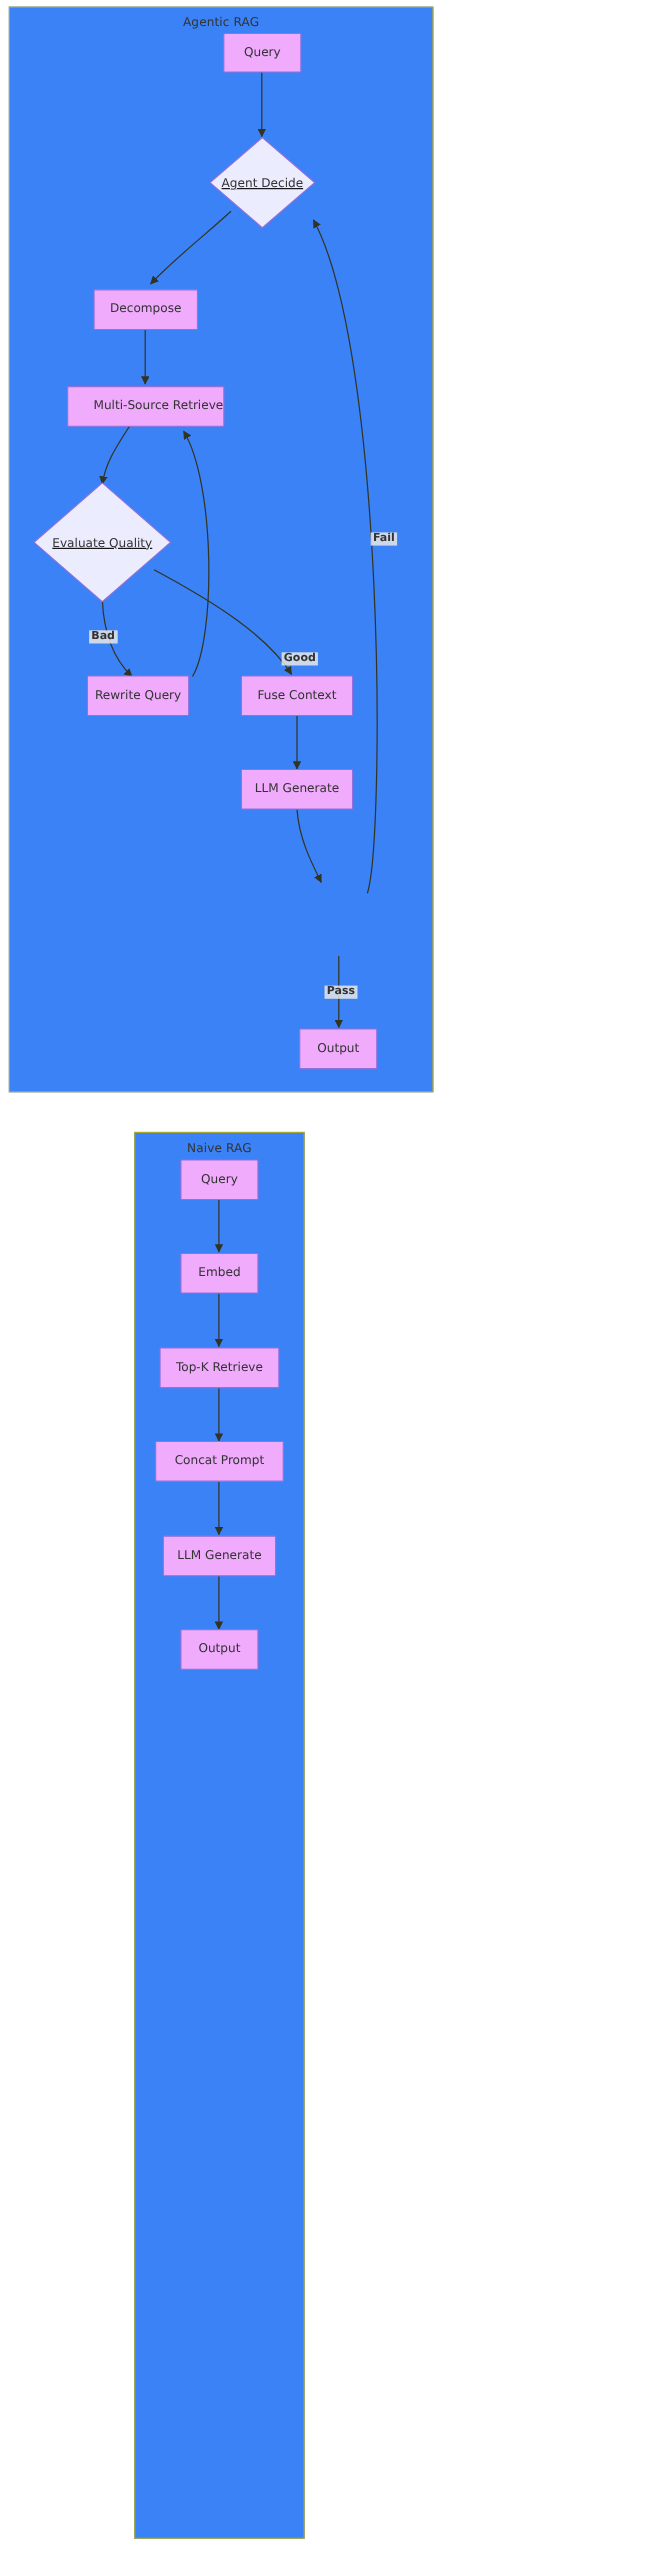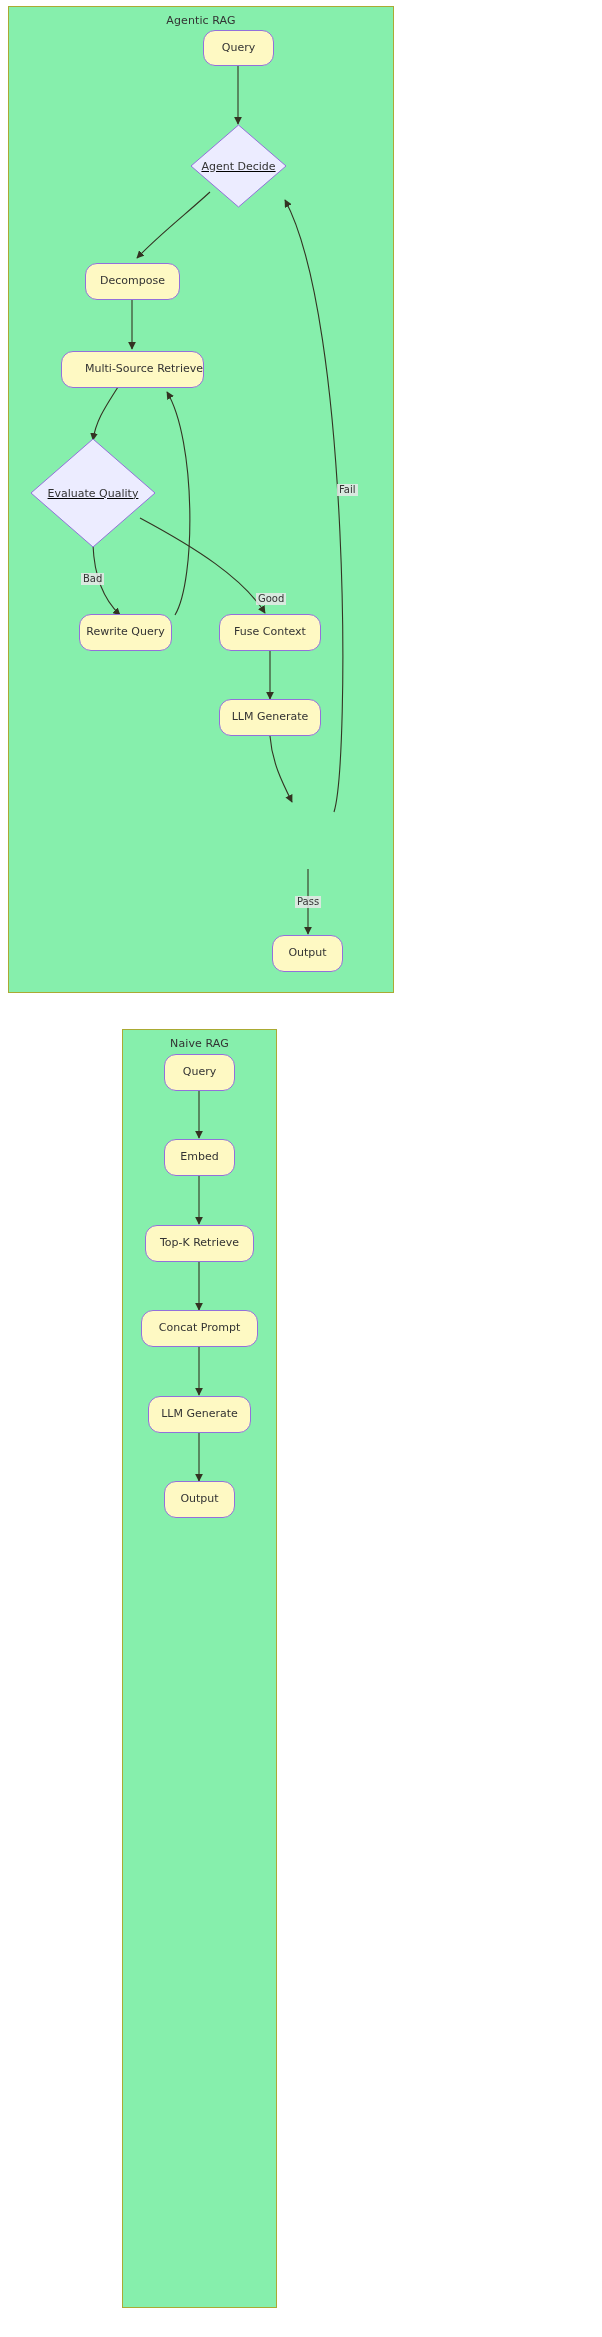--- a/index.html
+++ b/index.html
@@ -15,21 +15,21 @@
     overflow: hidden;
   }
   .canvas {
     position: absolute;
     inset: 0;
     width: 602px;
     height: 2337px;
   }
   .subgraph {
     position: absolute;
-    background: #86efac;
+    background: #3b82f6;
     border: 1px solid #aaaa33;
     box-sizing: border-box;
   }
   #sg-agentic {
     left: 8px;
     top: 6px;
     width: 386px;
     height: 987px;
   }
   #sg-naive {
@@ -49,23 +49,23 @@
     letter-spacing: 0.1px;
   }
   .node {
     position: absolute;
     box-sizing: border-box;
     display: flex;
     align-items: center;
     justify-content: center;
     font-size: 11px;
     color: #333333;
-    background: #fef9c3;
+    background: #f0abfc;
     border: 1px solid #9370db;
-    border-radius: 12px;
+    border-radius: 1px;
     white-space: nowrap;
     text-align: center;
     line-height: 1.15;
   }
   .diamond-wrap {
     position: absolute;
     display: flex;
     align-items: center;
     justify-content: center;
     text-decoration: underline;
@@ -84,20 +84,21 @@
     white-space: nowrap;
   }
   .edgelabel {
     position: absolute;
     font-size: 10px;
     color: #333333;
     background: rgba(232,232,232,0.85);
     padding: 0 2px;
     white-space: nowrap;
     line-height: 1.2;
+    font-weight: bold;
   }
   .watermark {
     position: absolute;
     left: 0;
     width: 602px;
     text-align: center;
     bottom: 9px;
     font-size: 11px;
     color: #b5b5b5;
     white-space: nowrap;

